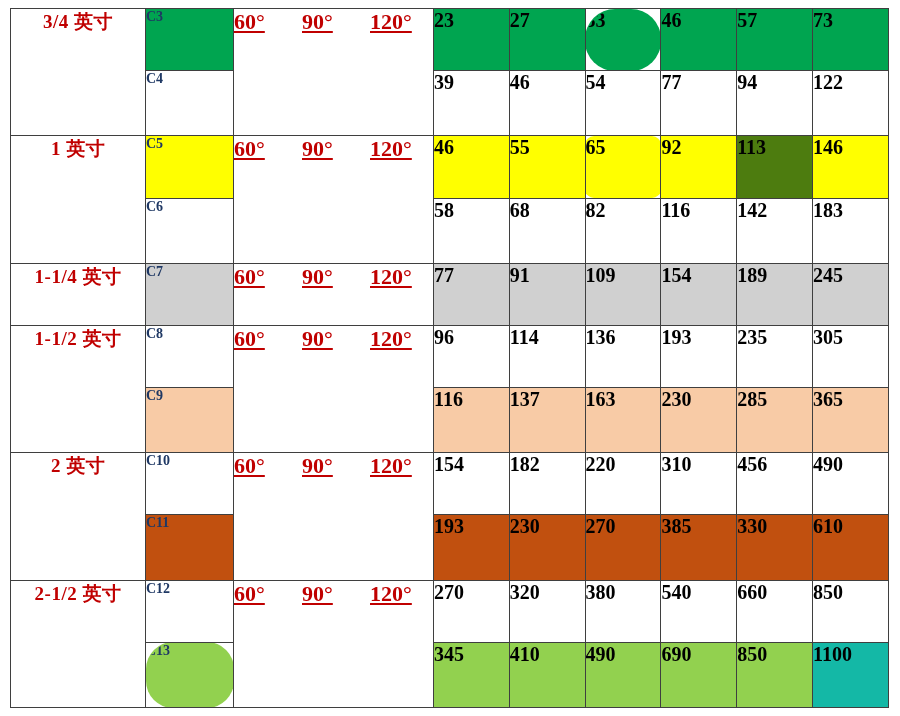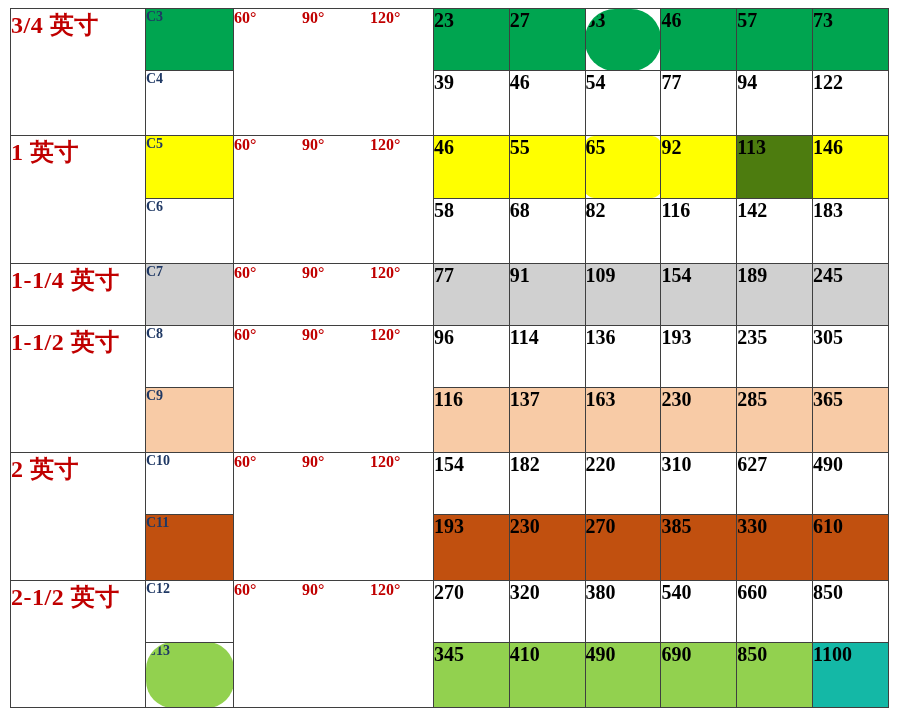--- a/index.html
+++ b/index.html
@@ -43,22 +43,22 @@
   
   col.c-size  { width: 135px; }
   col.c-code  { width: 88px;  }
   col.c-ang   { width: 200px; }
   col.c-data  { width: 75.8px; }
 
   
   .size-cell {
     color: #C00000;
     font-weight: bold;
-    font-size: 24px;
-    text-align: left;
+    font-size: 19px;
+    text-align: center;
     padding-top: 20px;
     letter-spacing: 0.5px;
     white-space: nowrap;
   }
 
   
   .code-cell {
     color: #1F3864;
     font-weight: bold;
     font-size: 14px;
@@ -68,21 +68,22 @@
 
   
   .angle-cell {
     padding-top: 19px;
     padding-left: 12px;
   }
   .angle-row {
     display: flex;
     color: #C00000;
     font-weight: bold;
-    font-size: 16px;
+    font-size: 22px;
+    text-decoration: underline;
   }
   .angle-row span {
     display: inline-block;
     white-space: nowrap;
   }
   .angle-row span.a1 { width: 68px; }
   .angle-row span.a2 { width: 68px; }
   .angle-row span.a3 { width: 60px; }
 
   
@@ -218,21 +219,21 @@
       <div class="angle-row">
         <span class="a1">60°</span>
         <span class="a2">90°</span>
         <span class="a3">120°</span>
       </div>
     </td>
     <td class="data-cell">154</td>
     <td class="data-cell">182</td>
     <td class="data-cell">220</td>
     <td class="data-cell">310</td>
-    <td class="data-cell">627</td>
+    <td class="data-cell">456</td>
     <td class="data-cell">490</td>
   </tr>
   <tr style="height:65px;">
     <td class="code-cell" style="background:#C1500F;">C11</td>
     <td class="data-cell" style="background:#C1500F;">193</td>
     <td class="data-cell" style="background:#C1500F;">230</td>
     <td class="data-cell" style="background:#C1500F;">270</td>
     <td class="data-cell" style="background:#C1500F;">385</td>
     <td class="data-cell" style="background:#C1500F;">330</td>
     <td class="data-cell" style="background:#C1500F;">610</td>

